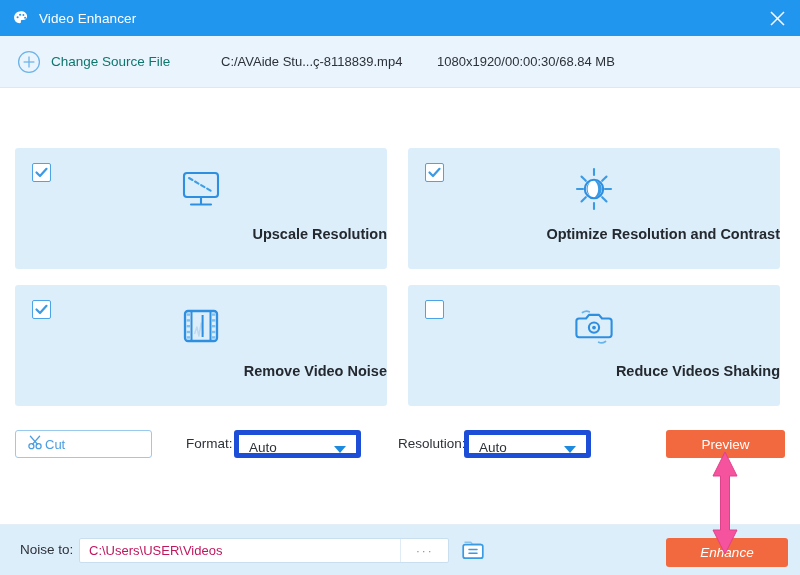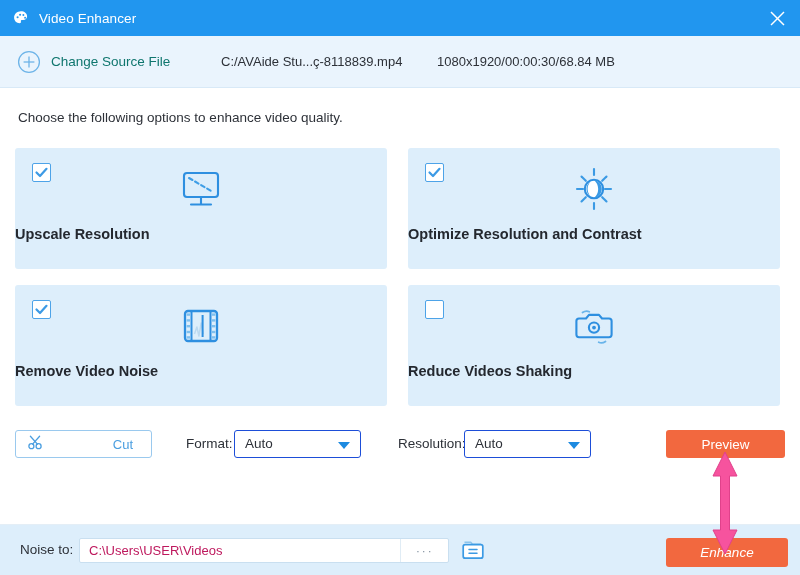--- a/index.html
+++ b/index.html
@@ -87,54 +87,54 @@
   }
   .chk svg { position: absolute; left: 1px; top: 1px; }
 
   .card-icon {
     position: absolute; left: 50%; top: 18px;
     transform: translateX(-50%);
     width: 52px; height: 48px;
   }
   .card-label {
     position: absolute; left: 0; right: 0; top: 78px;
-    text-align: left;
+    text-align: right;
     font-size: 14.5px; font-weight: bold;
     color: #24282f;
   }
 
   
   .cut-btn {
     position: absolute; left: 15px; top: 430px;
     width: 137px; height: 28px;
     background: #ffffff;
     border: 1px solid #9ac9ee;
     border-radius: 3px;
     display: flex; align-items: center;
     cursor: pointer;
   }
   .cut-btn svg { margin-left: 12px; }
   .cut-label {
-    flex: 1; text-align: right;
+    flex: 1; text-align: left;
     font-size: 13px; color: #4a9ee0;
     margin-right: 18px;
   }
 
   .field-label {
     position: absolute; top: 436px;
     font-size: 13.5px; color: #2d3138;
   }
   .lbl-format { left: 186px; }
   .lbl-resolution { left: 398px; }
 
   .select {
     position: absolute; top: 430px;
     height: 28px;
     background: #ffffff;
-    border: 1px solid #1d4ed8;
+    border: 5px solid #1d4ed8;
     border-radius: 3px;
     cursor: pointer;
   }
   .sel-format { left: 234px; width: 127px; }
   .sel-resolution { left: 464px; width: 127px; }
   .select .sv {
     position: absolute; left: 10px; top: 5px;
     font-size: 13.5px; color: #2d3138;
   }
   .select .caret {
@@ -230,21 +230,20 @@
         <circle cx="12" cy="12" r="10.4" fill="none" stroke="#6eb4e8" stroke-width="1.3"></circle>
         <line x1="12" y1="6.6" x2="12" y2="17.4" stroke="#6eb4e8" stroke-width="1.3"></line>
         <line x1="6.6" y1="12" x2="17.4" y2="12" stroke="#6eb4e8" stroke-width="1.3"></line>
       </svg>
     </span>
     <span class="change-src">Change Source File</span>
     <span class="src-path">C:/AVAide Stu...ç-8118839.mp4</span>
     <span class="src-meta">1080x1920/00:00:30/68.84 MB</span>
   </div>
 
-  <div class="instruction">Choose the following options to enhance video quality.</div>
 
   <div class="card c0">
     <div class="chk">
       <svg width="15" height="15" viewBox="0 0 15 15">
         <polyline points="2.5,7.5 6,11 12.5,3.8" fill="none" stroke="#3c9ae5" stroke-width="2.2" stroke-linecap="round" stroke-linejoin="round"></polyline>
       </svg>
     </div>
     <div class="card-icon">
       <svg width="52" height="48" viewBox="0 0 52 48">
         <rect x="9" y="7" width="34" height="24" rx="3" fill="none" stroke="#2e8fe0" stroke-width="2.1"></rect>

